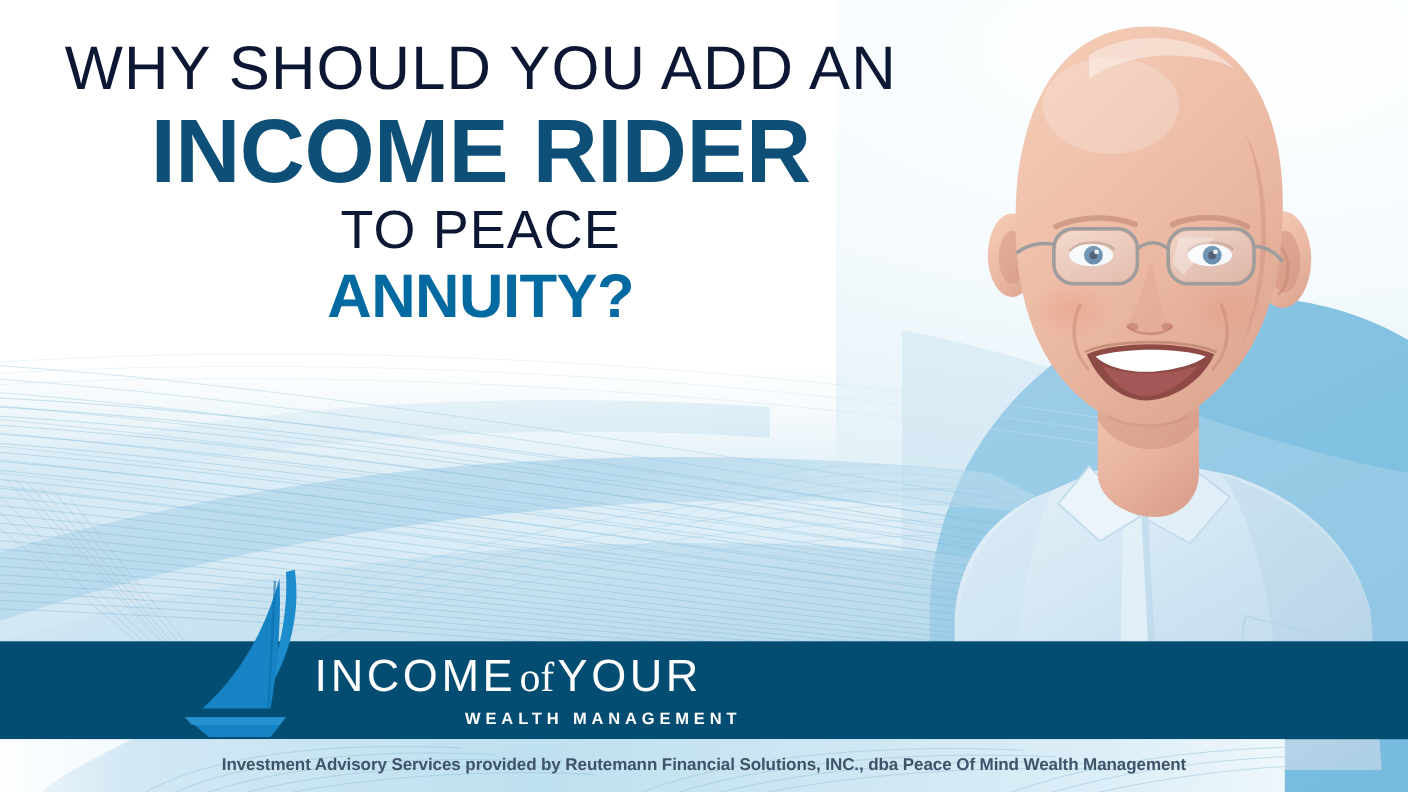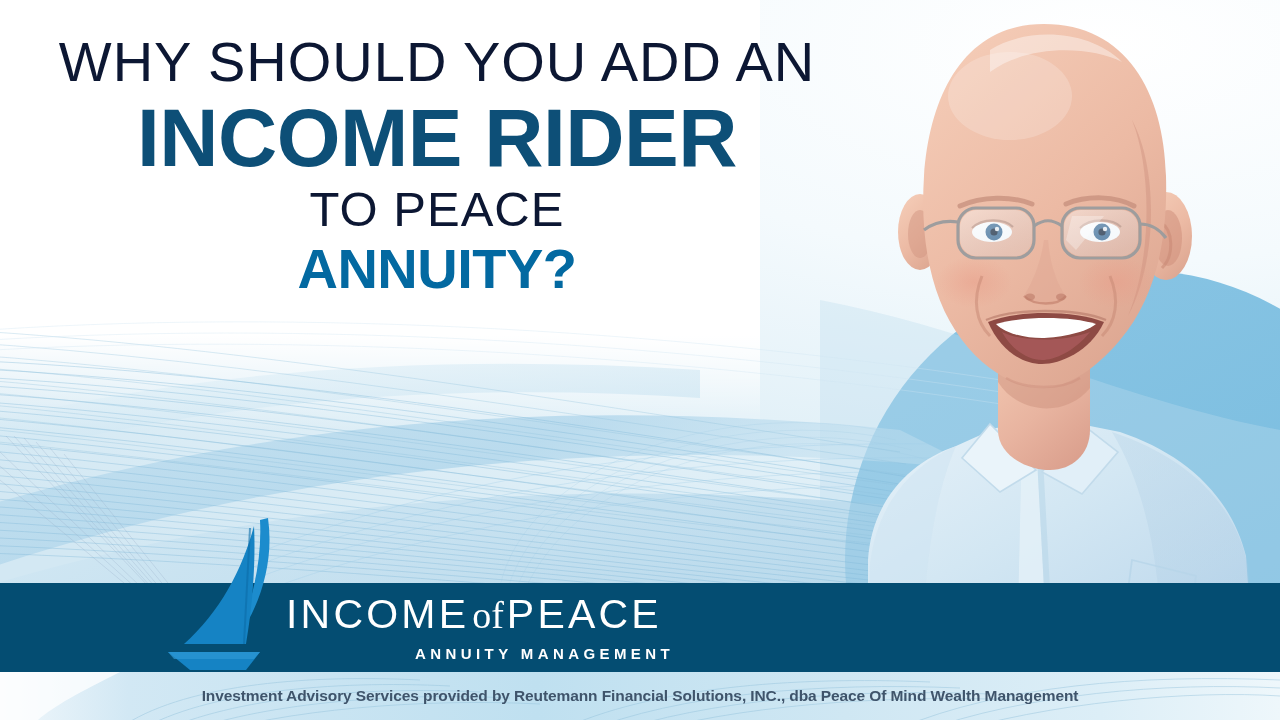--- a/index.html
+++ b/index.html
@@ -72,21 +72,21 @@
     font-weight:400;font-size:38px;letter-spacing:0px;
     padding:0 3px;
   }
   .logo-sub{
     color:#ffffff;font-size:15px;font-weight:700;letter-spacing:4.4px;
     text-align:right;margin-top:10px;white-space:nowrap;padding-right:2px;
   }
 
   
   .disclaimer-strip{
-    position:absolute;left:0;top:672px;width:1280px;height:48px;overflow:hidden;
+    position:absolute;left:0;top:672px;width:1168px;height:48px;overflow:hidden;
     background:linear-gradient(90deg,#f2f8fc 0%,#d2e8f4 10%,#bfe0f0 42%,#cfe7f3 66%,#dceef7 86%,#eef7fb 100%);
   }
   .disclaimer-strip svg{position:absolute;left:0;top:0;width:1280px;height:48px;}
   .disclaimer-text{
     position:absolute;left:0;top:0;width:1280px;height:48px;
     display:flex;align-items:center;justify-content:center;
     color:#3f546b;font-size:15.5px;font-weight:700;white-space:nowrap;
     letter-spacing:-0.1px;
   }
 </style>
@@ -340,22 +340,22 @@
       <path d="M 104,14 C 92,58 70,100 34,132 L 96,132 C 102,98 106,52 104,14 Z" fill="#1583c4"></path>
 
       <path d="M 100,16 L 94,132" fill="none" stroke="#0c6da9" stroke-width="2" opacity="0.6"></path>
 
       <path d="M 18,140 L 110,140 L 96,158 L 40,158 Z" fill="#1583c4"></path>
       <path d="M 18,140 L 110,140 L 104,147 L 24,147 Z" fill="#2d99d6" opacity="0.7"></path>
     </svg>
   </div>
 
   <div class="logo-text">
-    <div class="logo-main"><span>INCOME</span><span class="of">of</span><span>PEACE</span></div>
-    <div class="logo-sub">ANNUITY MANAGEMENT</div>
+    <div class="logo-main"><span>INCOME</span><span class="of">of</span><span>YOUR</span></div>
+    <div class="logo-sub">WEALTH MANAGEMENT</div>
   </div>
 
   <div class="disclaimer-strip">
     <svg viewBox="0 0 1280 48" preserveAspectRatio="none">
       <g stroke="#8fbfd9" fill="none" stroke-width="0.8" opacity="0.55">
         <path d="M 120,56 C 180,14 300,2 420,8"></path>
         <path d="M 140,58 C 206,20 330,8 450,14"></path>
         <path d="M 160,60 C 232,26 360,14 480,20"></path>
         <path d="M 180,62 C 258,32 390,20 510,26"></path>
         <path d="M 200,64 C 284,38 420,26 540,32"></path>

